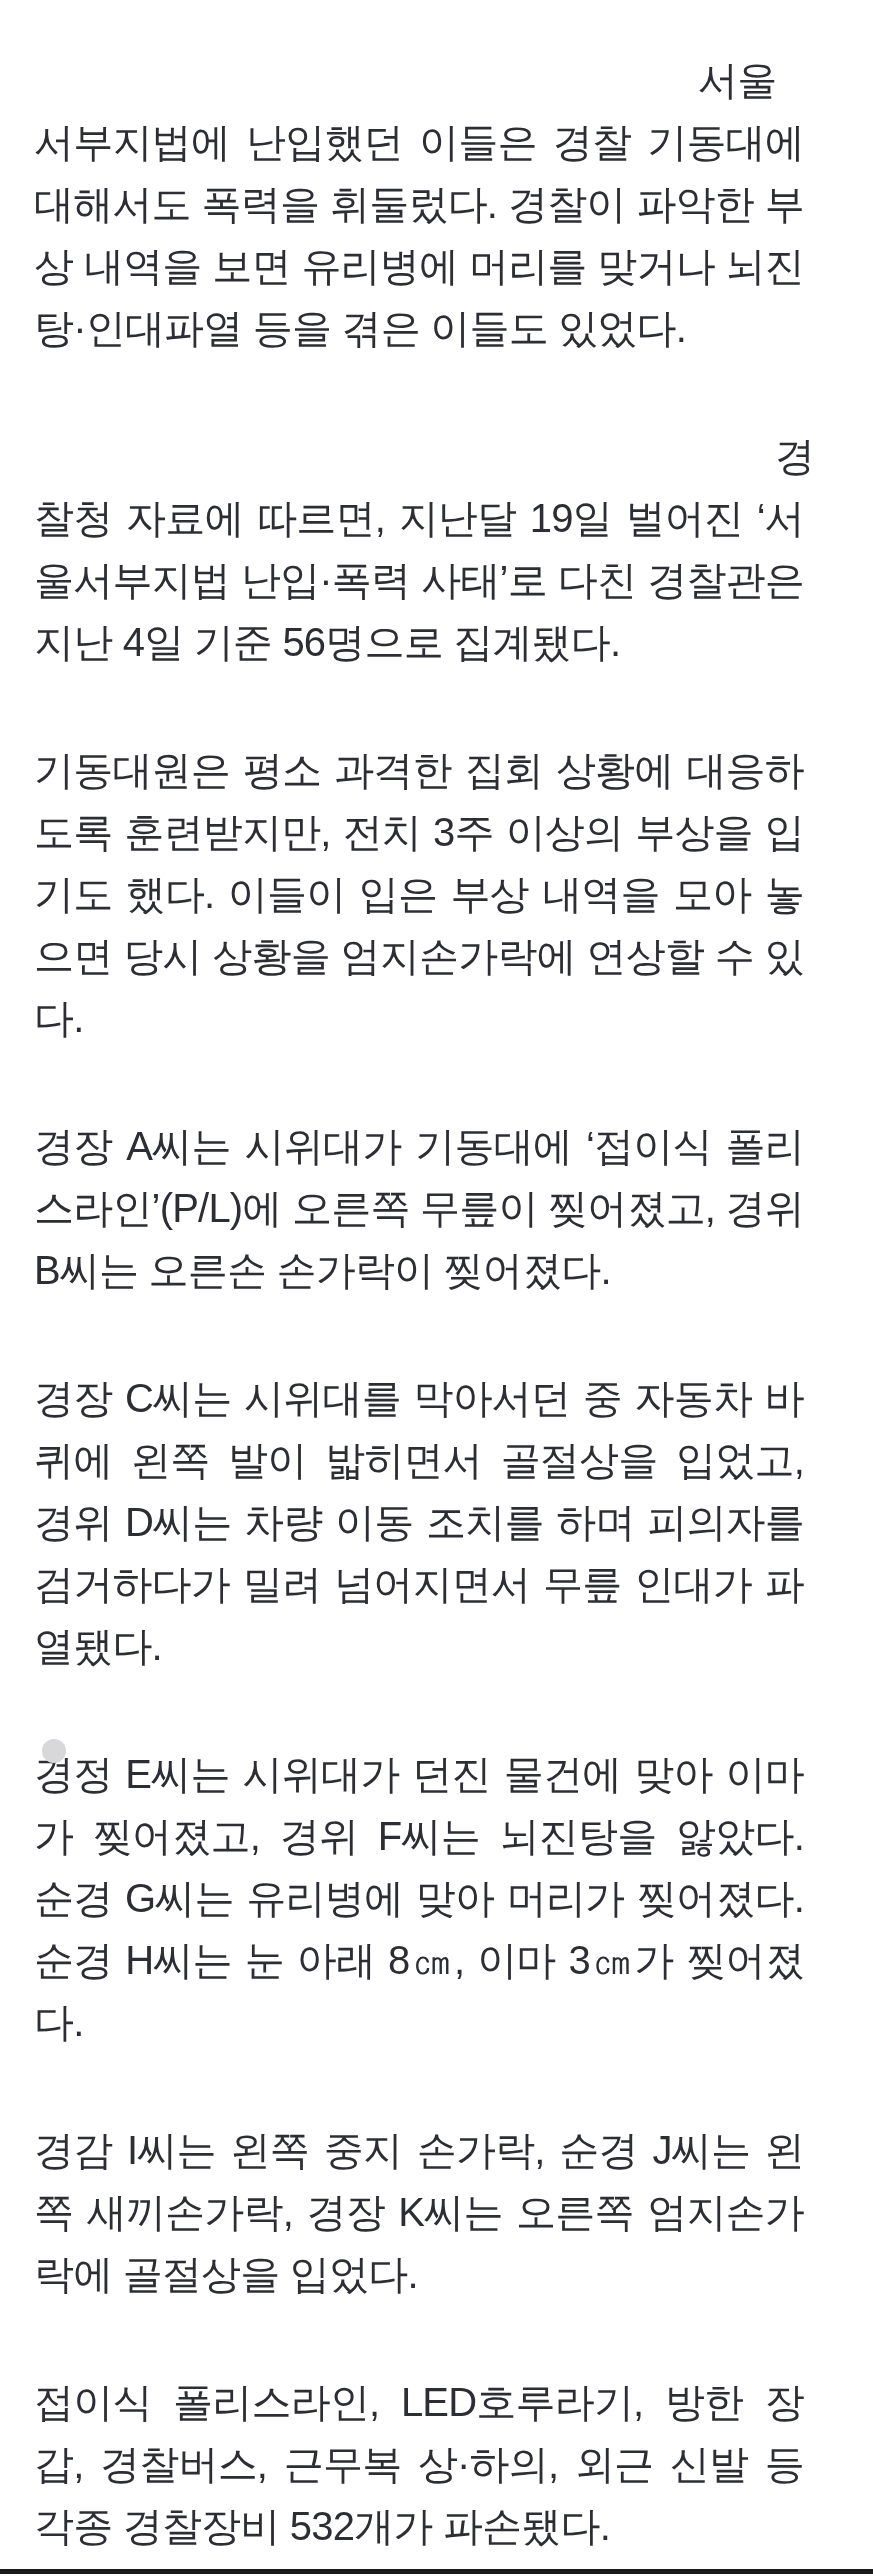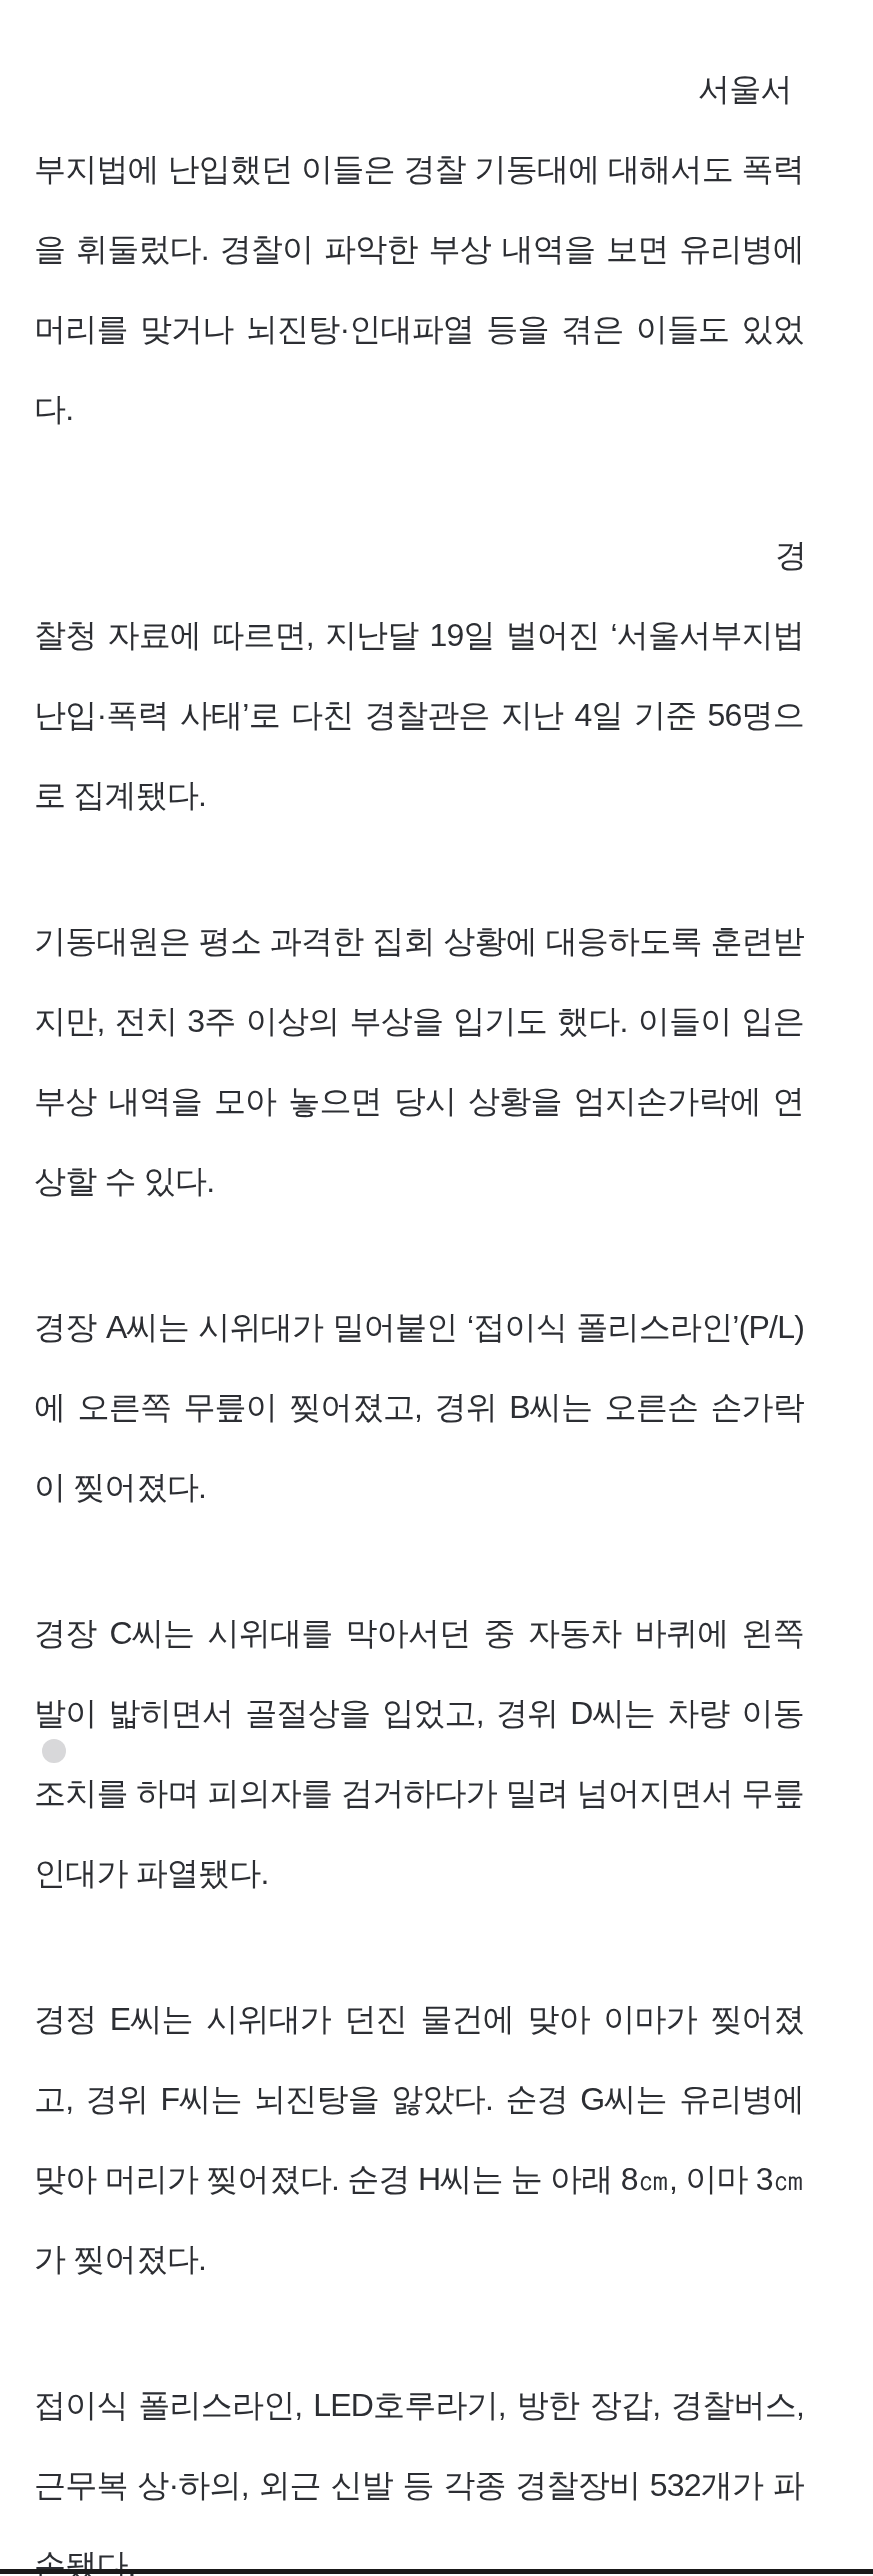--- a/index.html
+++ b/index.html
@@ -17,22 +17,22 @@
   .article {
     position: absolute;
     left: 0;
     top: 0;
     width: 873px;
     box-sizing: border-box;
     padding: 49px 53px 0 34px;
   }
   .article p {
     margin: 0 16px 66px 0;
-    font-size: 32px;
-    line-height: 80px;
+    font-size: 40px;
+    line-height: 62px;
     letter-spacing: -0.8px;
     font-weight: 500;
     color: var(--text-color, #2c2e33);
     text-align: justify;
     text-align-last: left;
     word-break: break-all;
     overflow-wrap: break-word;
   }
   .placeholder-dot {
     position: absolute;
@@ -52,22 +52,23 @@
     background: var(--divider-color, #1a1a1a);
   }
 </style>
 </head>
 <body>
 
 <div class="article">
   <p style="text-indent:664px">서울서부지법에 난입했던 이들은 경찰 기동대에 대해서도 폭력을 휘둘렀다. 경찰이 파악한 부상 내역을 보면 유리병에 머리를 맞거나 뇌진탕·인대파열 등을 겪은 이들도 있었다.</p>
   <p style="text-indent:741px">경찰청 자료에 따르면, 지난달 19일 벌어진 ‘서울서부지법 난입·폭력 사태’로 다친 경찰관은 지난 4일 기준 56명으로 집계됐다.</p>
   <p>기동대원은 평소 과격한 집회 상황에 대응하도록 훈련받지만, 전치 3주 이상의 부상을 입기도 했다. 이들이 입은 부상 내역을 모아 놓으면 당시 상황을 엄지손가락에 연상할 수 있다.</p>
-  <p>경장 A씨는 시위대가 밀어붙인 ‘접이식 폴리스라인’(P/L)에 오른쪽 무릎이 찢어졌고, 경위 B씨는 오른손 손가락이 찢어졌다.</p>
+  <p>경장 A씨는 시위대가 기동대에 ‘접이식 폴리스라인’(P/L)에 오른쪽 무릎이 찢어졌고, 경위 B씨는 오른손 손가락이 찢어졌다.</p>
   <p>경장 C씨는 시위대를 막아서던 중 자동차 바퀴에 왼쪽 발이 밟히면서 골절상을 입었고, 경위 D씨는 차량 이동 조치를 하며 피의자를 검거하다가 밀려 넘어지면서 무릎 인대가 파열됐다.</p>
   <p>경정 E씨는 시위대가 던진 물건에 맞아 이마가 찢어졌고, 경위 F씨는 뇌진탕을 앓았다. 순경 G씨는 유리병에 맞아 머리가 찢어졌다. 순경 H씨는 눈 아래 8㎝, 이마 3㎝가 찢어졌다.</p>
+  <p>경감 I씨는 왼쪽 중지 손가락, 순경 J씨는 왼쪽 새끼손가락, 경장 K씨는 오른쪽 엄지손가락에 골절상을 입었다.</p>
   <p>접이식 폴리스라인, LED호루라기, 방한 장갑, 경찰버스, 근무복 상·하의, 외근 신발 등 각종 경찰장비 532개가 파손됐다.</p>
 </div>
 
 <div class="placeholder-dot"></div>
 
 <div class="bottom-divider"></div>
 
 
 </body></html>

